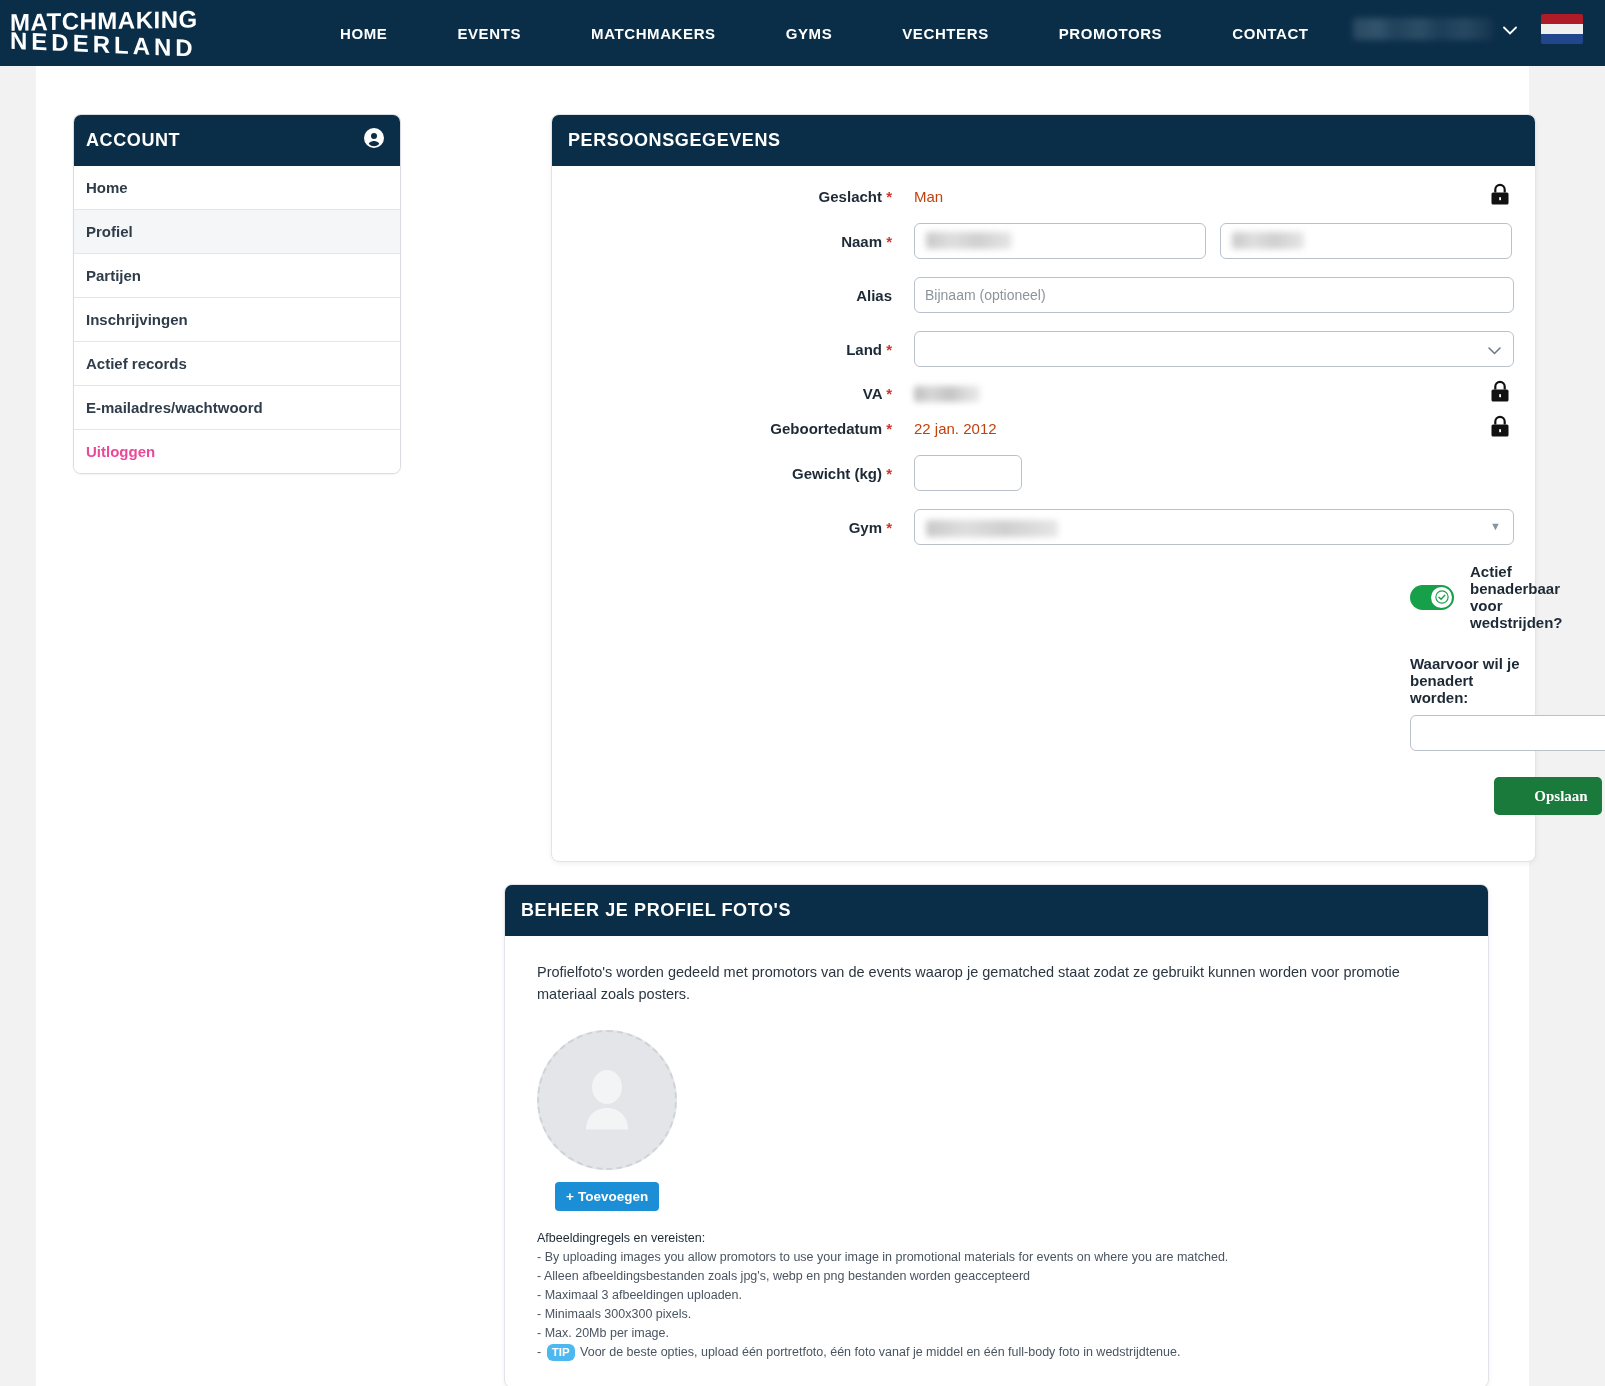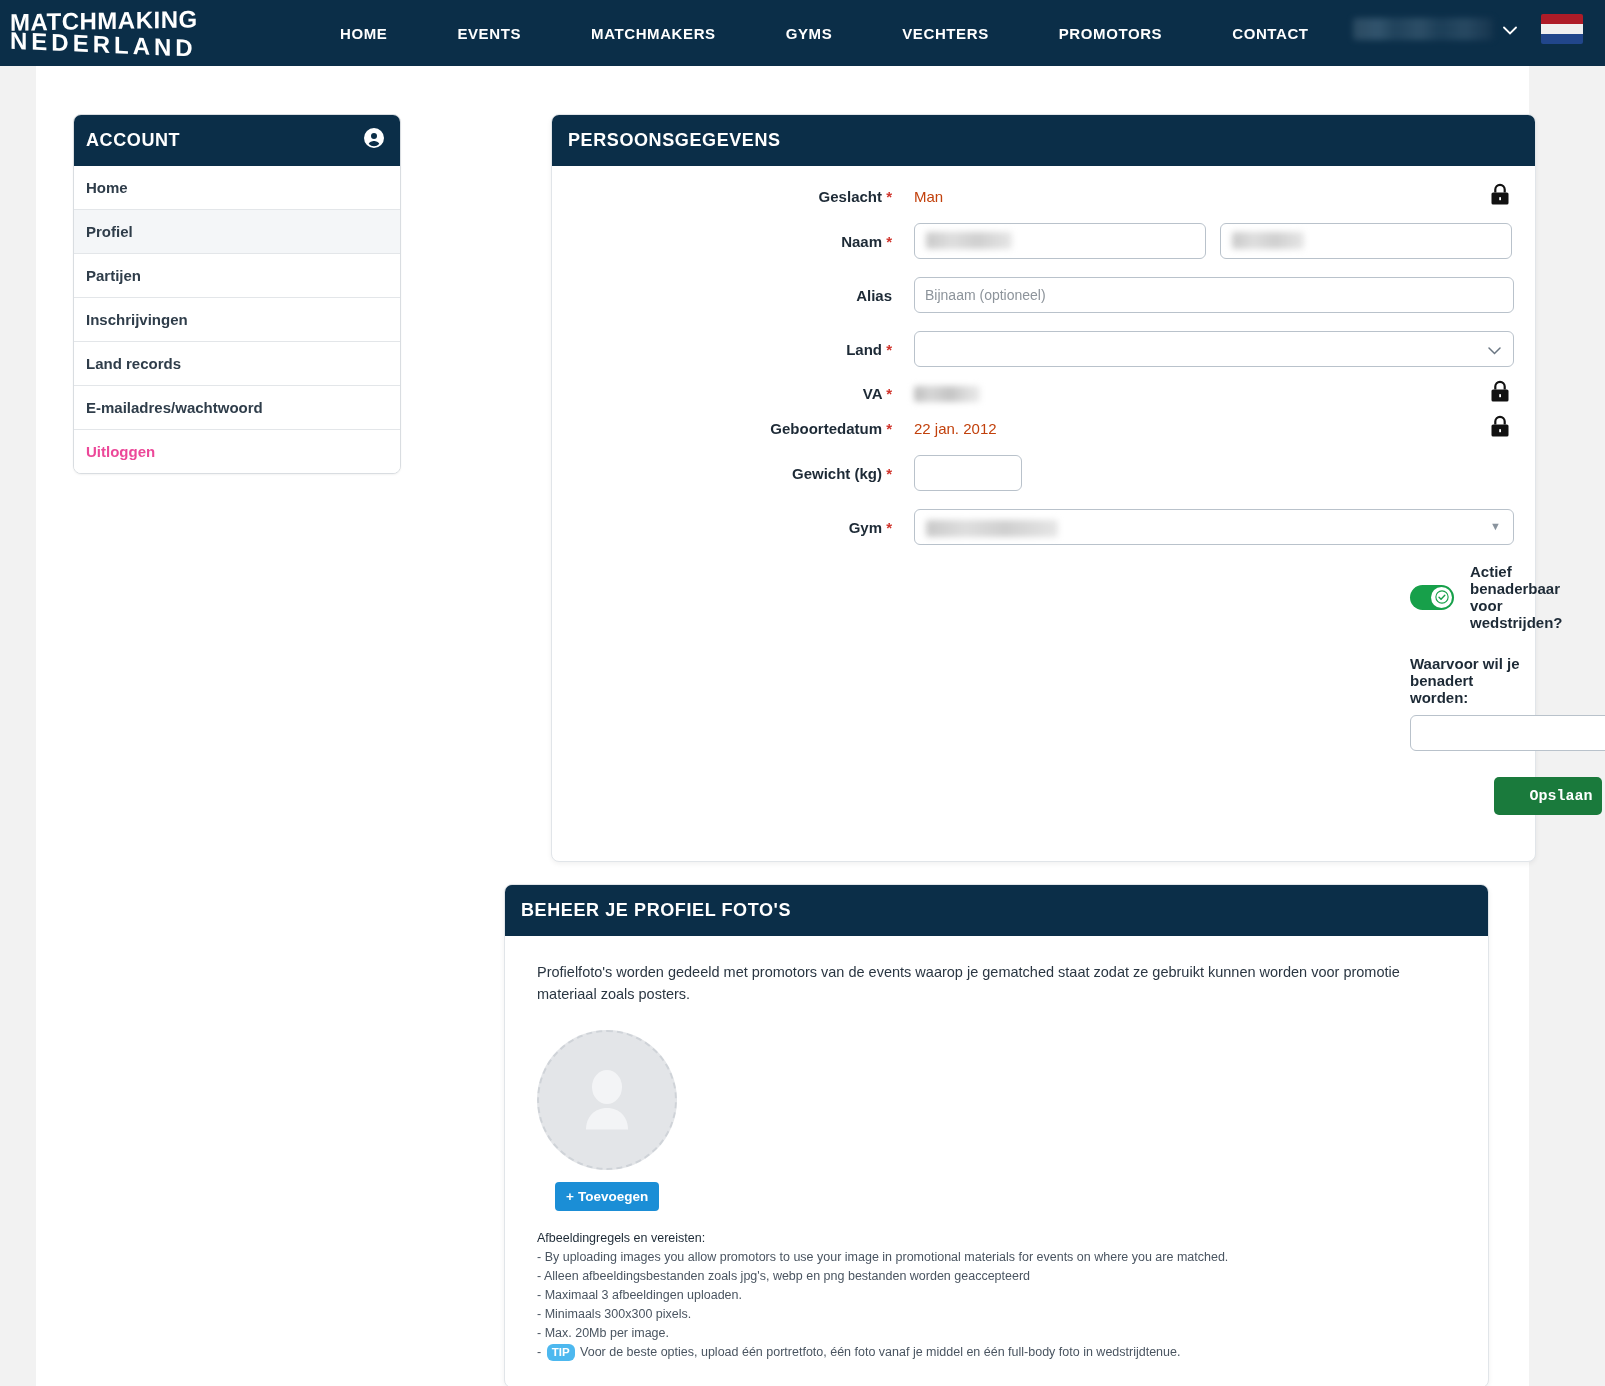--- a/index.html
+++ b/index.html
@@ -127,21 +127,21 @@
     background:#fff; display:flex; align-items:center; justify-content:center;
   }
   .toggle-label{ margin-left:16px; font-size:15px; font-weight:700; color:#1d2a36; }
 
   .sub-label{ margin:24px 0 9px 858px; font-size:15px; font-weight:700; color:#1d2a36; }
   .wide-input{ margin-left:858px; width:600px; }
 
   .btn-save{
     display:block; margin:26px 0 0 942px; width:108px; height:38px;
     background:#1a7a3c; color:#fff; border:none; border-radius:5px;
-    font-size:15px; font-weight:700; font-family:Liberation Mono, monospace; cursor:pointer;padding-left:32px;
+    font-size:15px; font-weight:700; font-family:Liberation Serif, serif; cursor:pointer;padding-left:32px;
   }
 
   
   .photos-body{ padding:26px 32px 0 32px; }
   .photos-intro{ font-size:14.5px; color:#2a3642; line-height:1.5; max-width:940px; }
   .avatar{
     margin-top:24px; width:140px; height:140px; border-radius:50%;
     background:#e3e5e8; border:2px dashed #cfd3d8;
     display:flex; align-items:center; justify-content:center;
   }
@@ -202,21 +202,21 @@
         <svg width="24" height="24" viewBox="0 0 24 24" fill="#ffffff">
           <path d="M12 2a10 10 0 100 20 10 10 0 000-20zm0 5a3 3 0 110 6 3 3 0 010-6zm0 13.2a7.2 7.2 0 01-5.2-2.2c.1-1.9 3.5-2.9 5.2-2.9s5.1 1 5.2 2.9A7.2 7.2 0 0112 20.2z"></path>
         </svg>
       </span>
     </div>
     <ul>
       <li>Home</li>
       <li class="active">Profiel</li>
       <li>Partijen</li>
       <li>Inschrijvingen</li>
-      <li>Land records</li>
+      <li>Actief records</li>
       <li>E-mailadres/wachtwoord</li>
       <li class="logout">Uitloggen</li>
     </ul>
   </div>
 
   <div class="card" id="card-personal">
     <div class="card-head">
       <span>PERSOONSGEGEVENS</span>
     </div>
 

